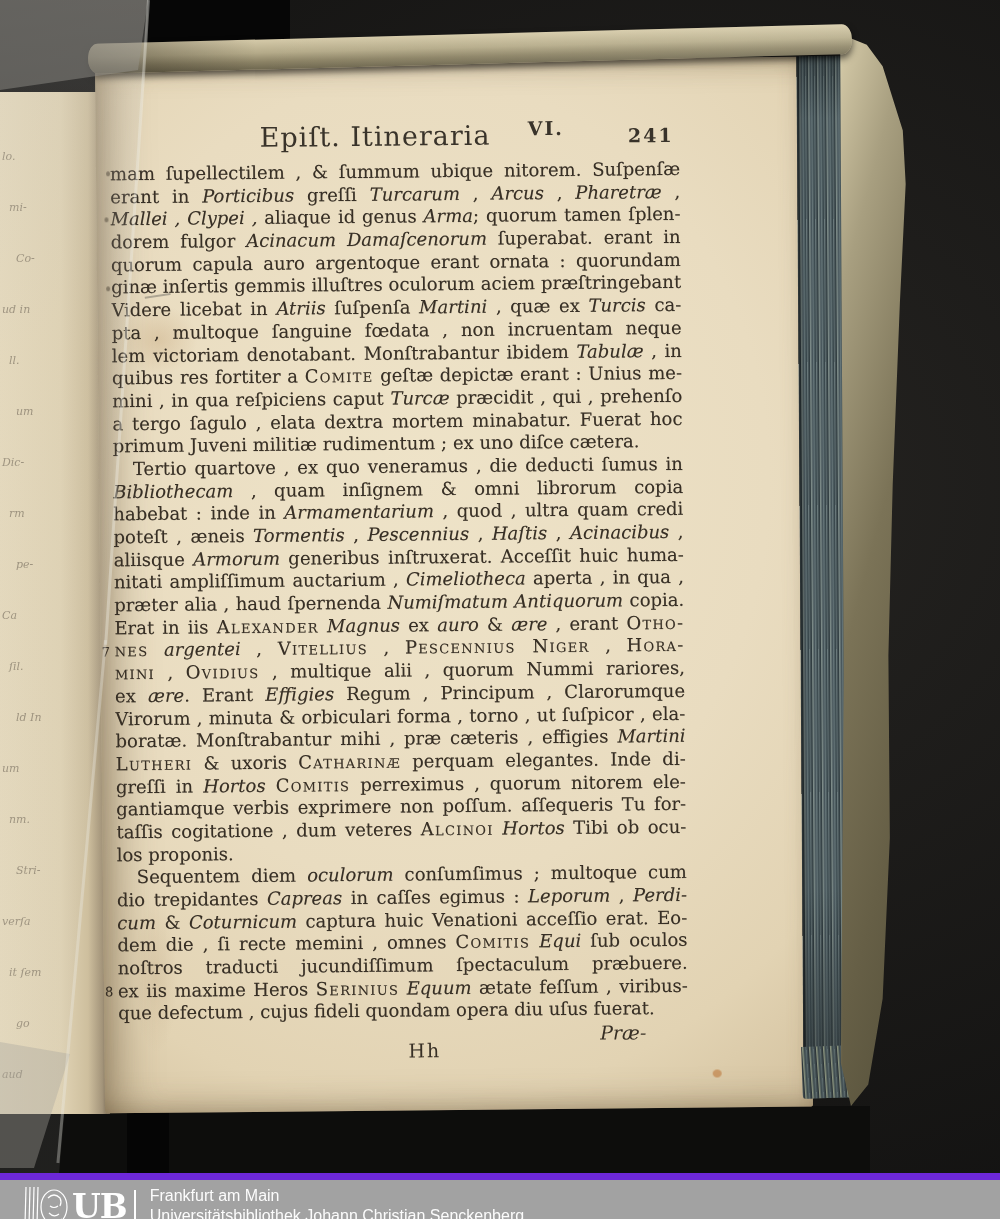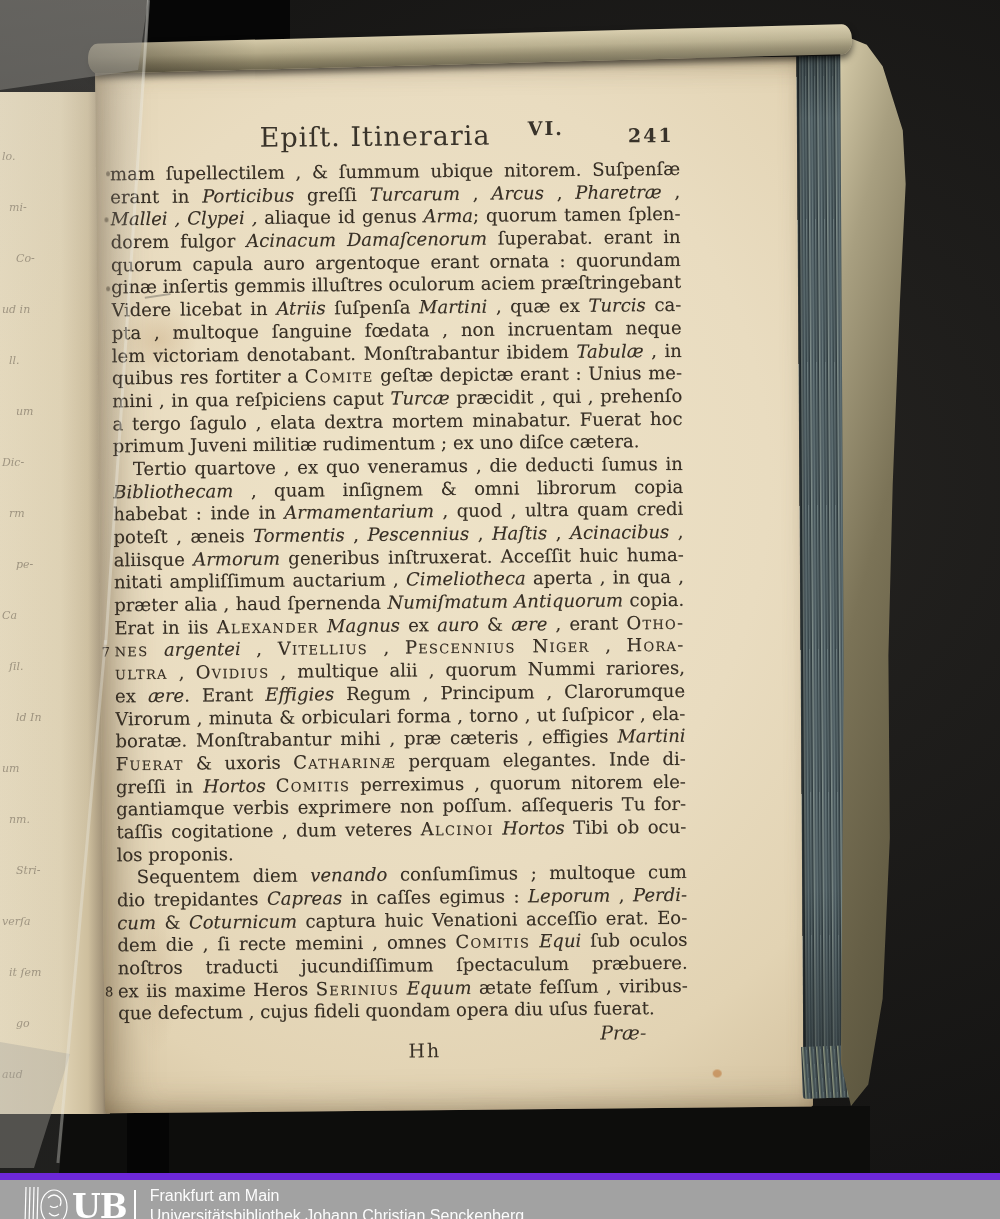--- a/index.html
+++ b/index.html
@@ -168,30 +168,30 @@
       <div class="line nj"><span>primum Juveni militiæ rudimentum ; ex uno diſce cætera.</span></div>
       <div class="line ind"><span>Tertio quartove , ex quo veneramus , die deducti ſumus in</span></div>
       <div class="line"><span class="i">Bibliothecam</span><span> , quam inſignem &amp; omni librorum copia refertam</span></div>
       <div class="line"><span>habebat : inde in </span><span class="i">Armamentarium</span><span> , quod , ultra quam credi</span></div>
       <div class="line"><span>poteſt , æneis </span><span class="i">Tormentis</span><span> , </span><span class="i">Pescennius</span><span> , </span><span class="i">Haſtis</span><span> , </span><span class="i">Acinacibus</span><span> ,</span></div>
       <div class="line"><span>aliisque </span><span class="i">Armorum</span><span> generibus inſtruxerat. Acceſſit huic huma-</span></div>
       <div class="line"><span>nitati ampliſſimum auctarium , </span><span class="i">Cimeliotheca</span><span> aperta , in qua ,</span></div>
       <div class="line"><span>præter alia , haud ſpernenda </span><span class="i">Numiſmatum Antiquorum</span><span> copia.</span></div>
       <div class="line"><span>Erat in iis </span><span class="s">Alexander</span><span> </span><span class="i">Magnus</span><span> ex </span><span class="i">auro</span><span> &amp; </span><span class="i">ære</span><span> , erant </span><span class="s">Otho-</span></div>
       <div class="line"><span class="s">nes</span><span> </span><span class="i">argentei</span><span> , </span><span class="s">Vitellius</span><span> , </span><span class="s">Pescennius Niger</span><span> , </span><span class="s">Hora-</span></div>
-      <div class="line"><span class="s">ultra</span><span> , </span><span class="s">Ovidius</span><span> , multique alii , quorum Nummi rariores,</span></div>
+      <div class="line"><span class="s">mini</span><span> , </span><span class="s">Ovidius</span><span> , multique alii , quorum Nummi rariores,</span></div>
       <div class="line"><span>ex </span><span class="i">ære</span><span>. Erant </span><span class="i">Effigies</span><span> Regum , Principum , Clarorumque</span></div>
       <div class="line"><span>Virorum , minuta &amp; orbiculari forma , torno , ut ſuſpicor , ela-</span></div>
       <div class="line"><span>boratæ. Monſtrabantur mihi , præ cæteris , effigies </span><span class="i">Martini</span></div>
-      <div class="line"><span class="s">Fuerat</span><span> &amp; uxoris </span><span class="s">Catharinæ</span><span> perquam elegantes. Inde di-</span></div>
+      <div class="line"><span class="s">Lutheri</span><span> &amp; uxoris </span><span class="s">Catharinæ</span><span> perquam elegantes. Inde di-</span></div>
       <div class="line"><span>greſſi in </span><span class="i">Hortos</span><span> </span><span class="s">Comitis</span><span> perreximus , quorum nitorem ele-</span></div>
       <div class="line"><span>gantiamque verbis exprimere non poſſum. aſſequeris Tu for-</span></div>
       <div class="line"><span>taſſis cogitatione , dum veteres </span><span class="s">Alcinoi</span><span> </span><span class="i">Hortos</span><span> Tibi ob ocu-</span></div>
       <div class="line nj"><span>los proponis.</span></div>
-      <div class="line ind"><span>Sequentem diem </span><span class="i">venando</span><span> conſumſimus ; multoque cum gau-</span></div>
+      <div class="line ind"><span>Sequentem diem </span><span class="i">oculorum</span><span> conſumſimus ; multoque cum gau-</span></div>
       <div class="line"><span>dio trepidantes </span><span class="i">Capreas</span><span> in caſſes egimus : </span><span class="i">Leporum</span><span> , </span><span class="i">Perdi-</span></div>
       <div class="line"><span class="i">cum</span><span> &amp; </span><span class="i">Coturnicum</span><span> captura huic Venationi acceſſio erat. Eo-</span></div>
       <div class="line"><span>dem die , ſi recte memini , omnes </span><span class="s">Comitis</span><span> </span><span class="i">Equi</span><span> ſub oculos</span></div>
       <div class="line"><span>noſtros traducti jucundiſſimum ſpectaculum præbuere. laudabat</span></div>
       <div class="line"><span>ex iis maxime Heros </span><span class="s">Serinius</span><span> </span><span class="i">Equum</span><span> ætate feſſum , viribus-</span></div>
       <div class="line nj"><span>que defectum , cujus fideli quondam opera diu uſus fuerat.</span></div>
       <span class="margin-mark" style="left: -13px; top: 480.7px;">7</span>
       <span class="margin-mark" style="left: -13px; top: 821.2px;">8</span>
     </div>
 

